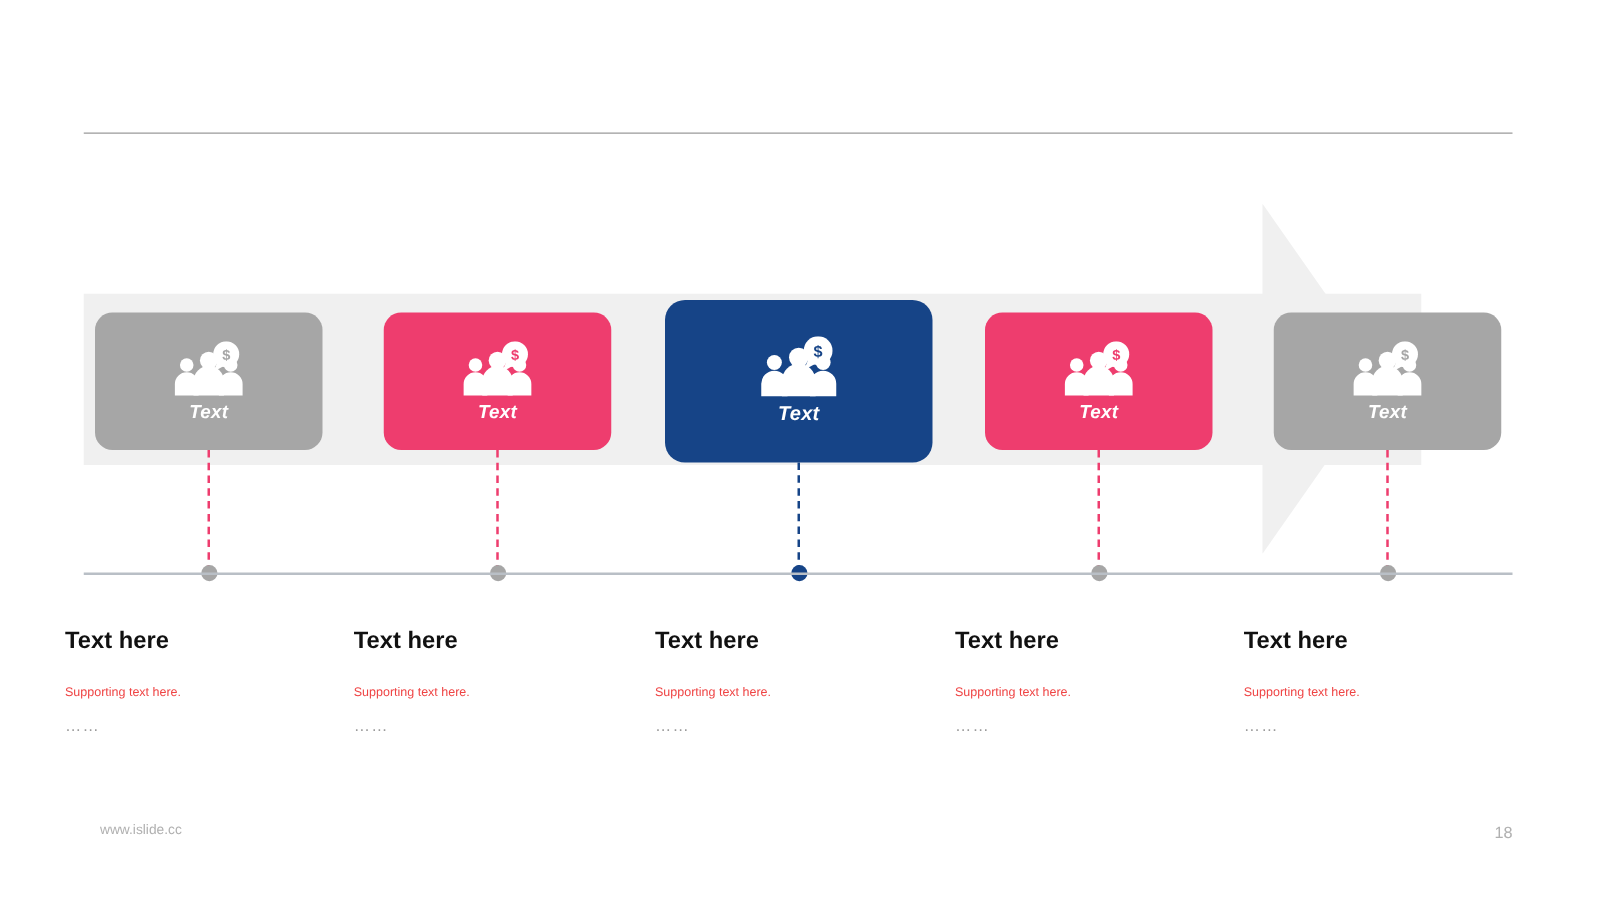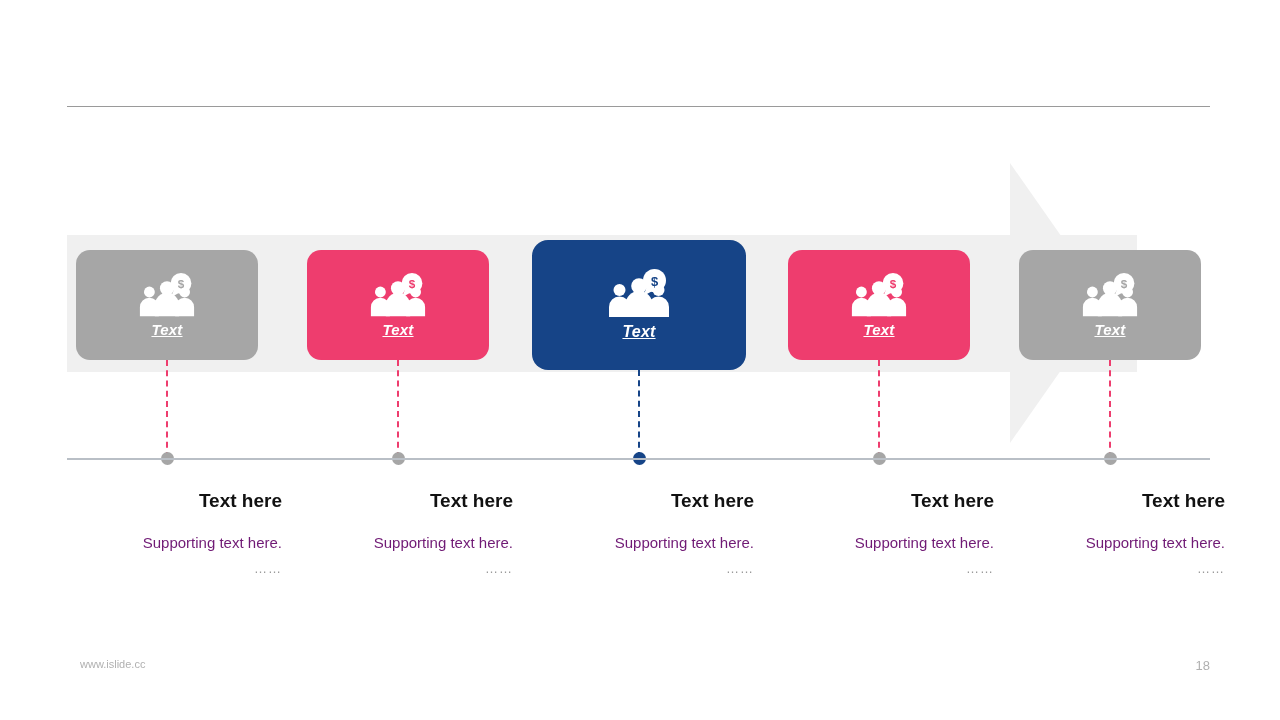--- a/index.html
+++ b/index.html
@@ -104,21 +104,20 @@
     height: 49px;
     margin-bottom: 5px;
   }
 
   .card-label {
     font-size: 15px;
     font-weight: bold;
     font-style: italic;
     color: #ffffff;
     letter-spacing: 0.2px;
-    text-decoration: underline;
   }
 
   .card.large .card-label { font-size: 16px; }
 
   
   .connector {
     position: absolute;
     width: 0;
     border-left-width: 2px;
     border-left-style: dashed;
@@ -138,36 +137,36 @@
     position: absolute;
     top: 452px;
     width: 13px;
     height: 13px;
     border-radius: 50%;
   }
 
   
   .textblock {
     position: absolute;
-    top: 488px;
+    top: 500px;
     width: 230px;
-    text-align: right;
+    text-align: left;
   }
 
   .tb-title {
     font-size: 19px;
     font-weight: bold;
     color: #111111;
     line-height: 26px;
   }
 
   .tb-desc {
     margin-top: 19px;
-    font-size: 15px;
-    color: #701a75;
+    font-size: 10px;
+    color: #ef4444;
     line-height: 19px;
   }
 
   .tb-dots {
     margin-top: 9px;
     font-size: 13px;
     color: #9b9b9b;
     letter-spacing: 1px;
   }
 

